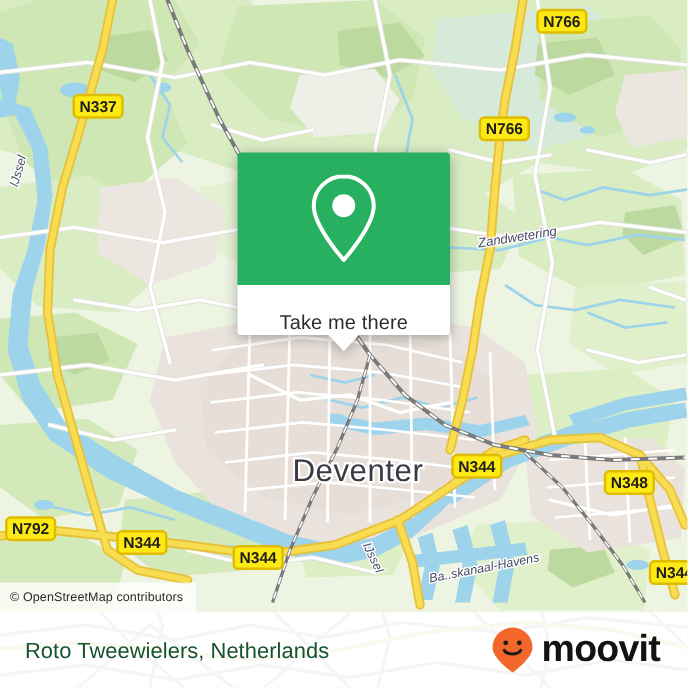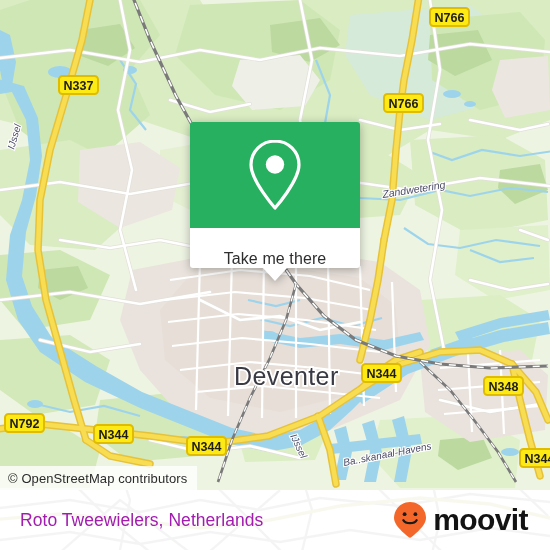--- a/index.html
+++ b/index.html
@@ -31,21 +31,21 @@
   
   #attribution {
     position: absolute;
     left: 0;
     top: 466px;
     height: 24px;
     display: flex;
     align-items: center;
     padding: 0 10px 0 8px;
     background: rgba(255,255,255,0.78);
-    font-size: 13px;
+    font-size: 10px;
     color: #2b2b2b;
     letter-spacing: 0.1px;
     white-space: nowrap;
     z-index: 40;
   }
 
   
   #callout {
     position: absolute;
     left: 190px;
@@ -107,21 +107,21 @@
     position: relative;
     width: 100%; height: 100%;
     display: flex;
     align-items: center;
     justify-content: space-between;
     padding: 0 16px 0 20px;
     z-index: 2;
   }
   #place-title {
     font-size: 17.5px;
-    color: #a21caf;
+    color: #14532d;
     letter-spacing: 0.05px;
     white-space: nowrap;
   }
   #brand {
     display: flex;
     align-items: center;
     gap: 6px;
     margin-right: 6px;
   }
   #brand-word {

